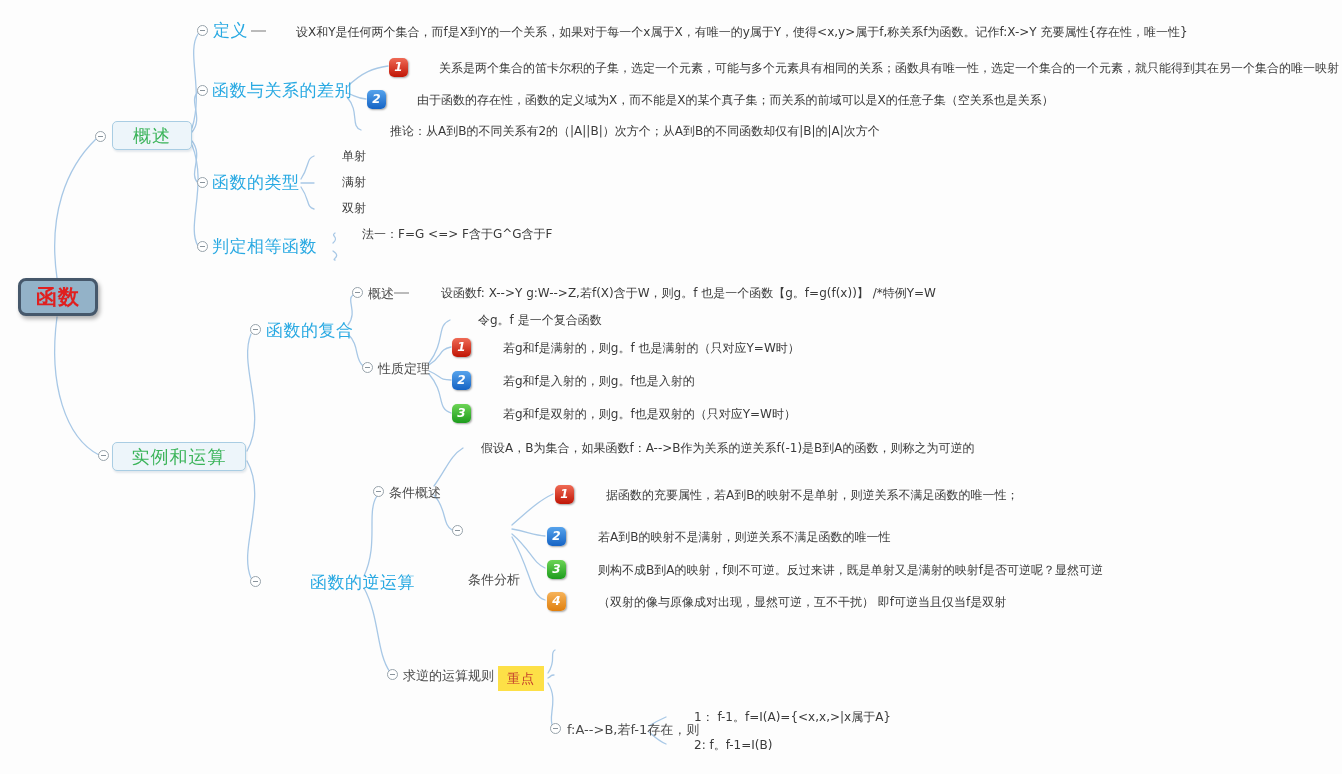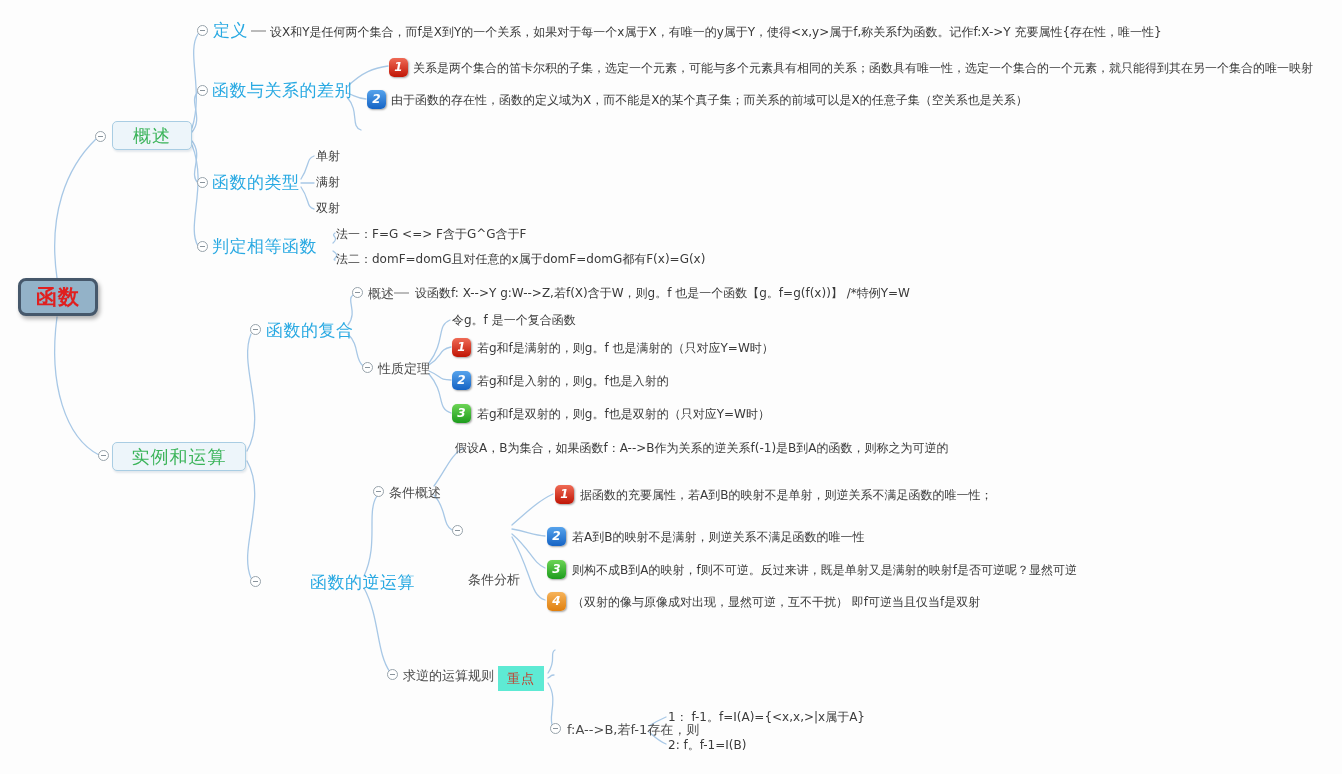--- a/index.html
+++ b/index.html
@@ -2,21 +2,21 @@
 <html><head>
 <meta charset="utf-8">
 <style>
   html,body{margin:0;padding:0;background:#fdfdfd;}
   #canvas{
     position:relative;width:1342px;height:774px;overflow:hidden;
     font-family:"DejaVu Sans","Liberation Sans",sans-serif;background:#fdfdfd;
   }
   #wires{position:absolute;left:0;top:0;width:1342px;height:774px;}
   .node{position:absolute;white-space:nowrap;}
-  .leaf{font-size:12px;color:#3a3a3a;line-height:15px;}
+  .leaf{font-size:12px;color:#3a3a3a;line-height:15px;margin-left:26px;}
   .graylbl{font-size:13px;color:#4a4a4a;line-height:15px;}
   .bluelbl{font-size:17px;color:#29a9e2;line-height:19px;letter-spacing:0.5px;}
   .box-main{
     background:#edf5fa;border:1px solid #a9cde3;border-radius:5px;
     color:#3bb45a;font-size:18px;text-align:center;letter-spacing:1px;
     box-shadow:1px 2px 2px rgba(40,80,120,0.12);
   }
   .root-box{
     background:#93b2c8;border:3px solid #46586b;border-radius:8px;
     color:#e01f1f;font-weight:bold;font-size:21px;text-align:center;letter-spacing:1px;
@@ -33,21 +33,21 @@
   .badge.orange{background:linear-gradient(#f6b35a,#e0800f);}
   .collapse{
     position:absolute;width:11px;height:11px;border:1px solid #98a3ab;
     border-radius:50%;background:#fff;box-sizing:border-box;
   }
   .collapse::after{
     content:"";position:absolute;left:2px;right:2px;top:4px;
     border-top:1px solid #8a949c;
   }
   .tag{
-    position:absolute;background:#5eead4;color:#c43c2c;font-size:13px;
+    position:absolute;background:#fde047;color:#c43c2c;font-size:13px;
     line-height:13px;padding:6px 9px;letter-spacing:1px;
   }
 </style>
 </head>
 <body>
 
 <div id="canvas">
 
   <svg id="wires" viewBox="0 0 1342 774">
     <g fill="none" stroke="#a8c8e6" stroke-width="1.3" stroke-linecap="round">
@@ -107,31 +107,31 @@
 
   <div class="collapse" style="left:197px;top:85px;"></div>
   <div class="node bluelbl" style="left:212px;top:81px;">函数与关系的差别</div>
 
   <div class="badge red" style="left:389px;top:58px;">1</div>
   <div class="node leaf" style="left:413px;top:61px;">关系是两个集合的笛卡尔积的子集，选定一个元素，可能与多个元素具有相同的关系；函数具有唯一性，选定一个集合的一个元素，就只能得到其在另一个集合的唯一映射</div>
 
   <div class="badge blue" style="left:367px;top:90px;">2</div>
   <div class="node leaf" style="left:391px;top:93px;">由于函数的存在性，函数的定义域为X，而不能是X的某个真子集；而关系的前域可以是X的任意子集（空关系也是关系）</div>
 
+  <div class="node leaf" style="left:364px;top:124px;">推论：从A到B的不同关系有2的（|A||B|）次方个；从A到B的不同函数却仅有|B|的|A|次方个</div>
 
   <div class="collapse" style="left:197px;top:177px;"></div>
   <div class="node bluelbl" style="left:212px;top:173px;">函数的类型</div>
   <div class="node leaf" style="left:316px;top:149px;">单射</div>
   <div class="node leaf" style="left:316px;top:175px;">满射</div>
   <div class="node leaf" style="left:316px;top:201px;">双射</div>
 
   <div class="collapse" style="left:197px;top:241px;"></div>
   <div class="node bluelbl" style="left:212px;top:237px;">判定相等函数</div>
   <div class="node leaf" style="left:336px;top:227px;">法一：F=G &lt;=&gt; F含于G^G含于F</div>
-  <div class="node leaf" style="left:336px;top:252px;">法二：domF=domG且对任意的x属于domF=domG都有F(x)=G(x)</div>
 
   <div class="collapse" style="left:250px;top:324px;"></div>
   <div class="node bluelbl" style="left:266px;top:321px;">函数的复合</div>
 
   <div class="collapse" style="left:352px;top:287px;"></div>
   <div class="node graylbl" style="left:368px;top:286px;">概述</div>
   <div class="node leaf" style="left:415px;top:286px;">设函数f: X--&gt;Y g:W--&gt;Z,若f(X)含于W，则g。f 也是一个函数【g。f=g(f(x))】 /*特例Y=W</div>
 
   <div class="collapse" style="left:362px;top:362px;"></div>
   <div class="node graylbl" style="left:378px;top:361px;">性质定理</div>

